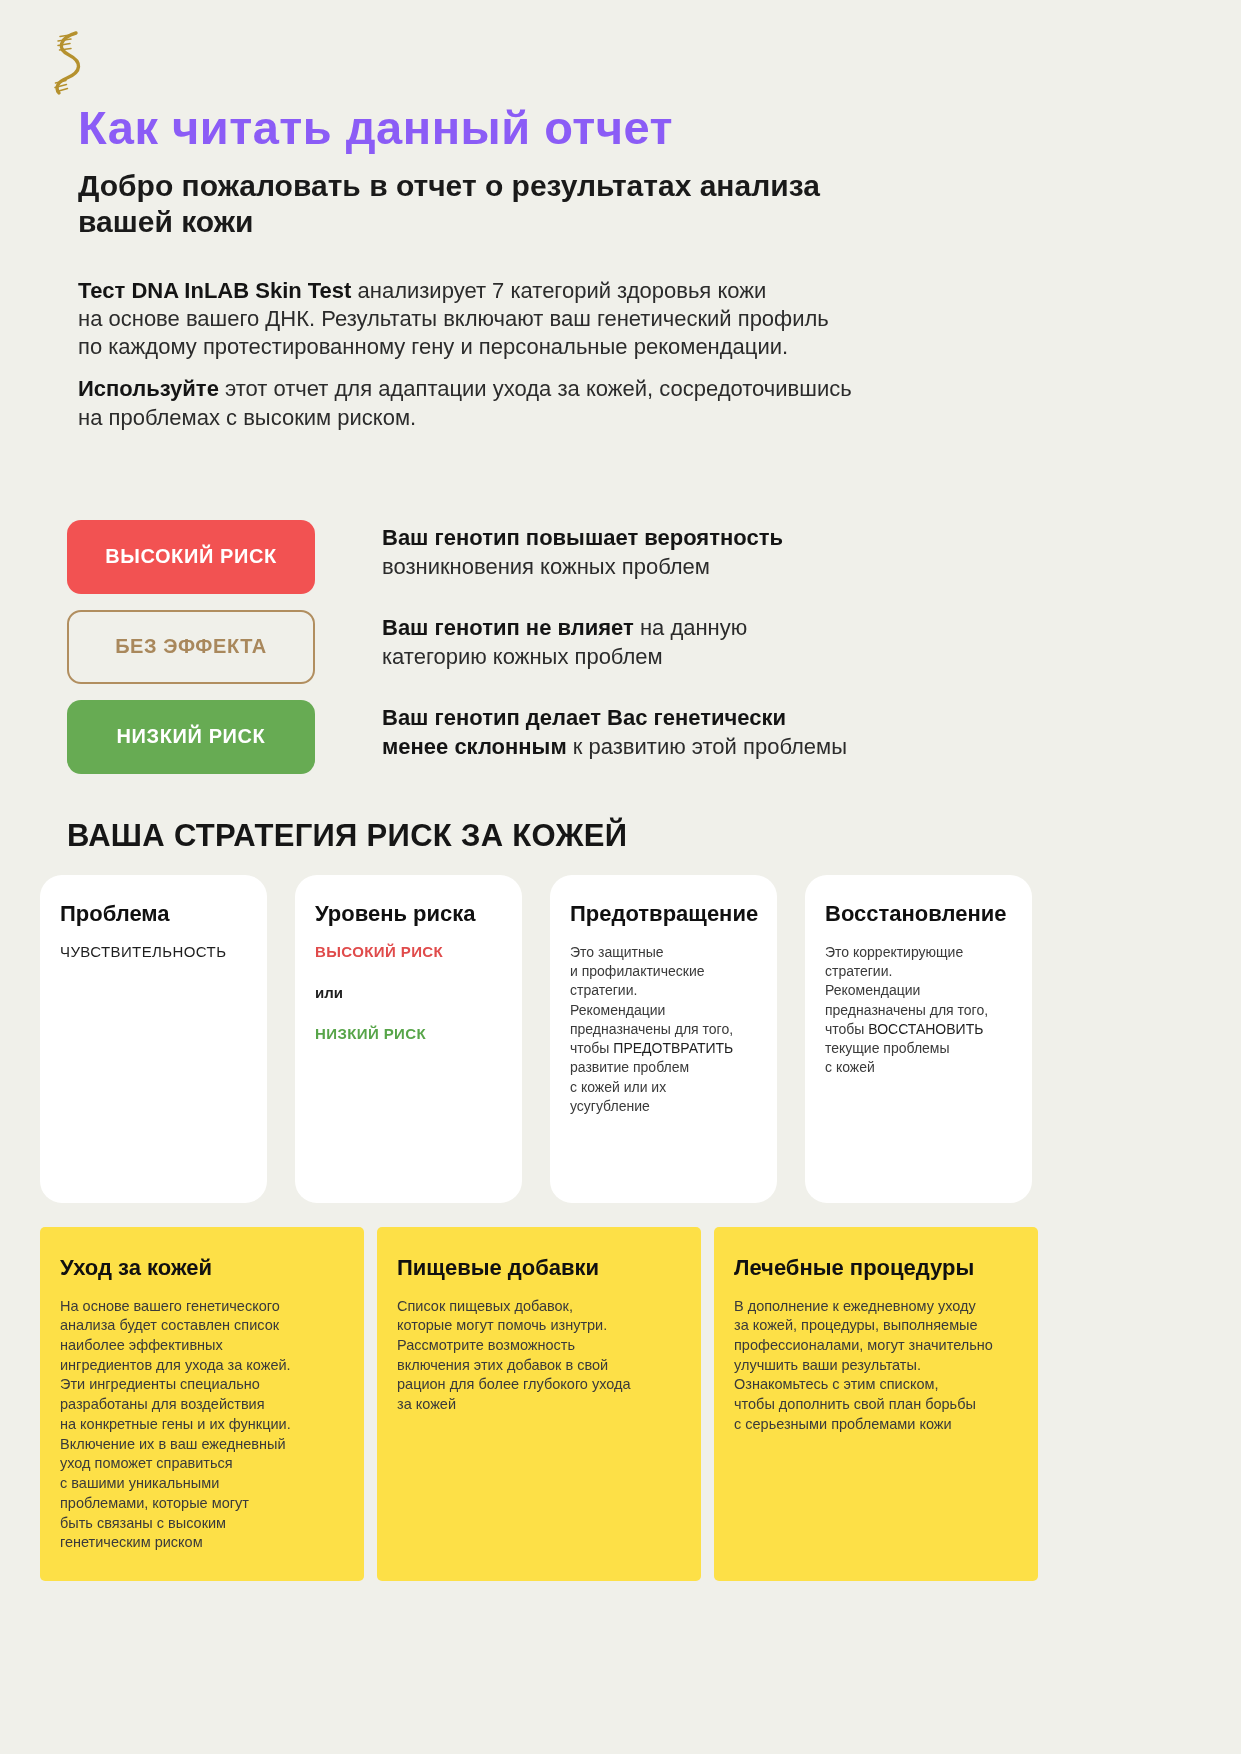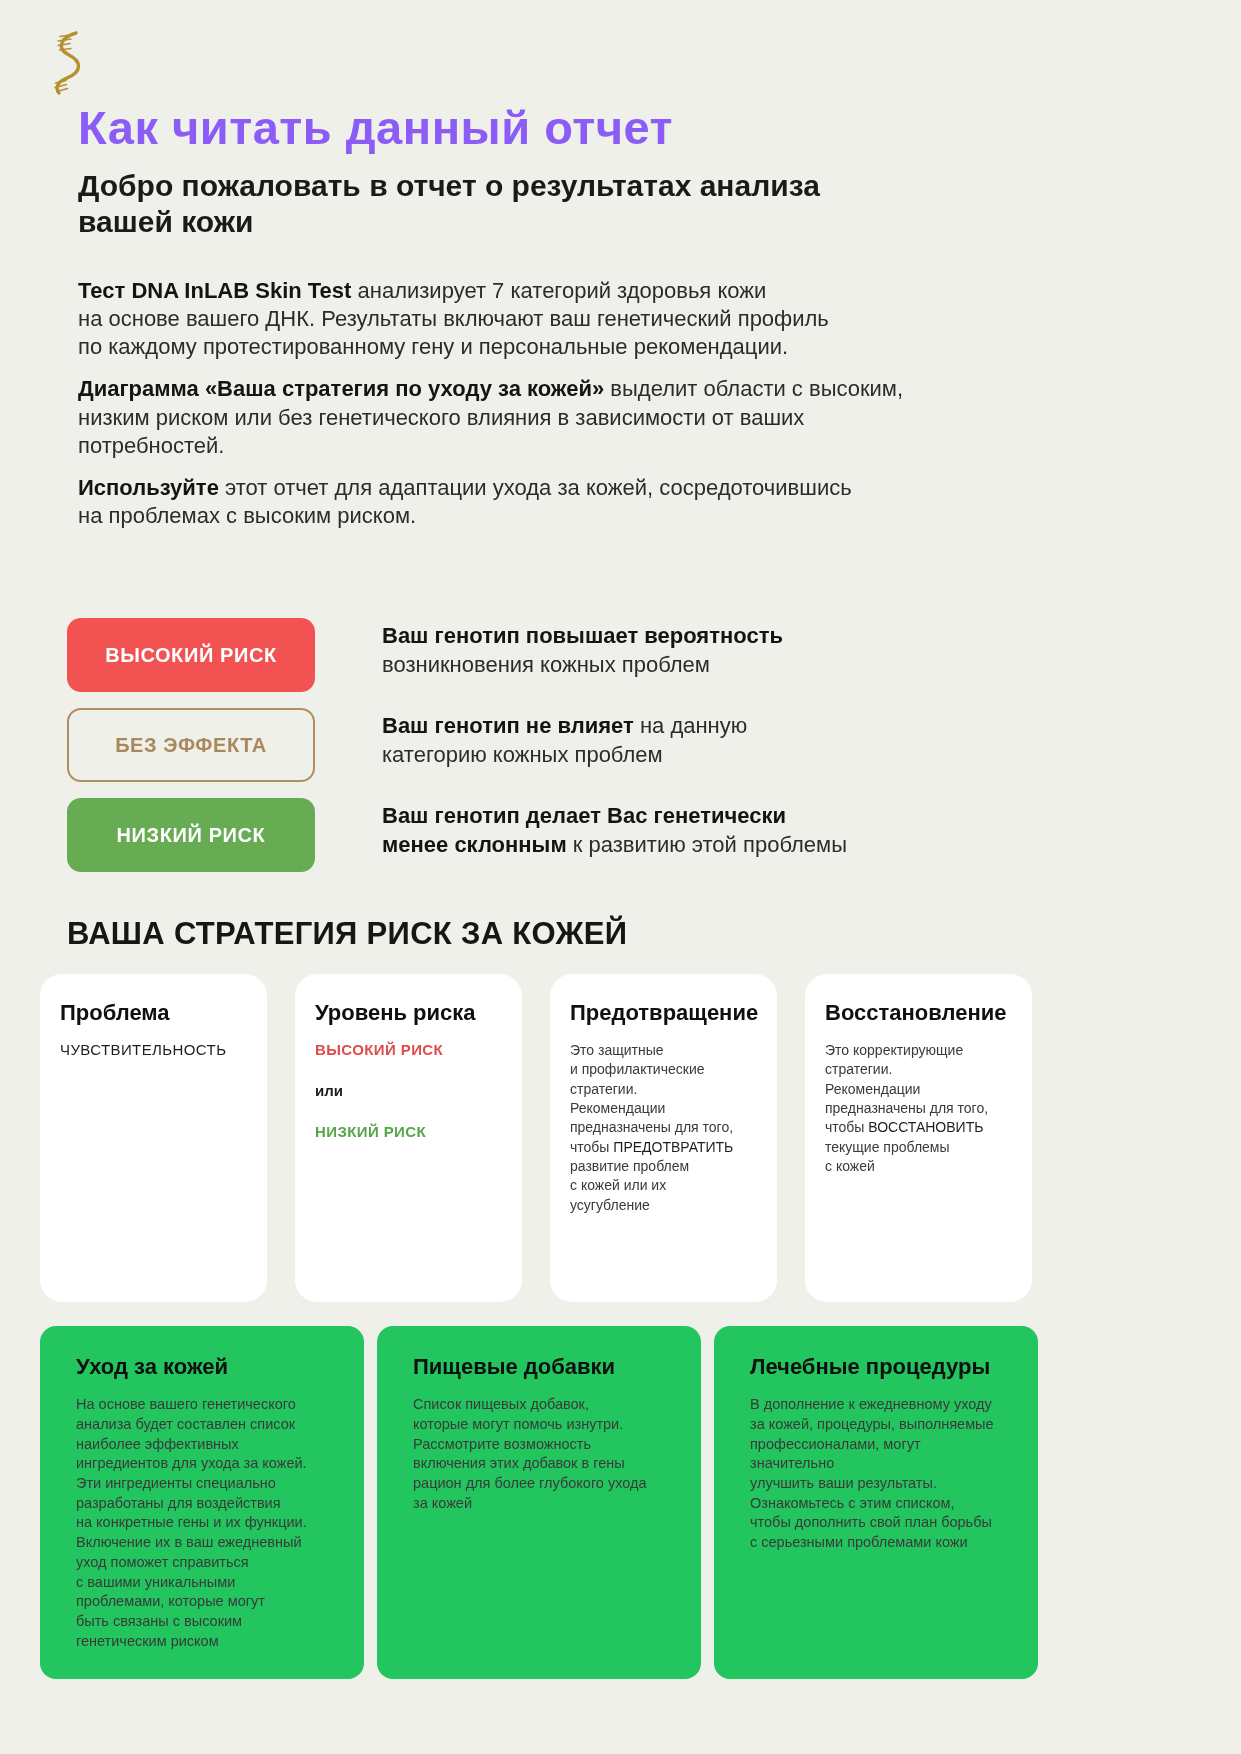--- a/index.html
+++ b/index.html
@@ -70,22 +70,22 @@
   .risk-or{font-weight:700;font-size:15px;color:#1e1e1e;margin:24px 0;}
   .risk-low-text{color:#57A549;font-weight:700;font-size:15px;letter-spacing:.4px;}
   .s-body{font-size:14px;line-height:1.38;color:#3a3a3a;white-space:pre-line;}
   .s-body b{font-weight:400;color:#1e1e1e;}
   
   .presc-grid{
     margin:24px 0 0 40px;
     display:grid;grid-template-columns:repeat(3,324px);gap:13px;
   }
   .p-card{
-    background:#22c55e;border-radius:16px;
-    padding:28px 36px;box-sizing:border-box;min-height:312px;
+    background:#fde047;border-radius:5px;
+    padding:28px 20px;box-sizing:border-box;min-height:312px;
   }
   .p-body{font-size:14.5px;line-height:1.36;color:#3a3a3a;white-space:pre-line;}
   
   .footer{position:absolute;left:0;top:1650px;width:100%;display:flex;align-items:center;}
   .footer-line{width:790px;height:2px;background:#A8861D;}
   .page-number{margin-left:36px;font-size:42px;color:#C8A23C;letter-spacing:1.5px;font-weight:400;}
 </style>
 </head>
 <body>
 
@@ -108,23 +108,20 @@
 
   <h1 class="title">Как читать данный отчет</h1>
 
   <h2 class="subtitle">Добро пожаловать в отчет о результатах анализа
 вашей кожи</h2>
 
   <p class="para first"><b>Тест DNA InLAB Skin Test</b><span> анализирует 7 категорий здоровья кожи
 на основе вашего ДНК. Результаты включают ваш генетический профиль
 по каждому протестированному гену и персональные рекомендации.</span></p>
 
-  <p class="para"><b>Диаграмма «Ваша стратегия по уходу за кожей»</b><span> выделит области с высоким,
-низким риском или без генетического влияния в зависимости от ваших
-потребностей.</span></p>
 
   <p class="para"><b>Используйте</b><span> этот отчет для адаптации ухода за кожей, сосредоточившись
 на проблемах с высоким риском.</span></p>
 
   <div class="legend">
 
     <div class="legend-row">
       <div class="badge high">ВЫСОКИЙ РИСК</div>
       <div class="legend-desc"><b>Ваш генотип повышает вероятность</b><span>
 возникновения кожных проблем</span></div>
@@ -204,21 +201,21 @@
 проблемами, которые могут
 быть связаны с высоким
 генетическим риском</div>
     </div>
 
     <div class="p-card">
       <div class="card-title">Пищевые добавки</div>
       <div class="p-body">Список пищевых добавок,
 которые могут помочь изнутри.
 Рассмотрите возможность
-включения этих добавок в гены
+включения этих добавок в свой
 рацион для более глубокого ухода
 за кожей</div>
     </div>
 
     <div class="p-card">
       <div class="card-title">Лечебные процедуры</div>
       <div class="p-body">В дополнение к ежедневному уходу
 за кожей, процедуры, выполняемые
 профессионалами, могут значительно
 улучшить ваши результаты.

